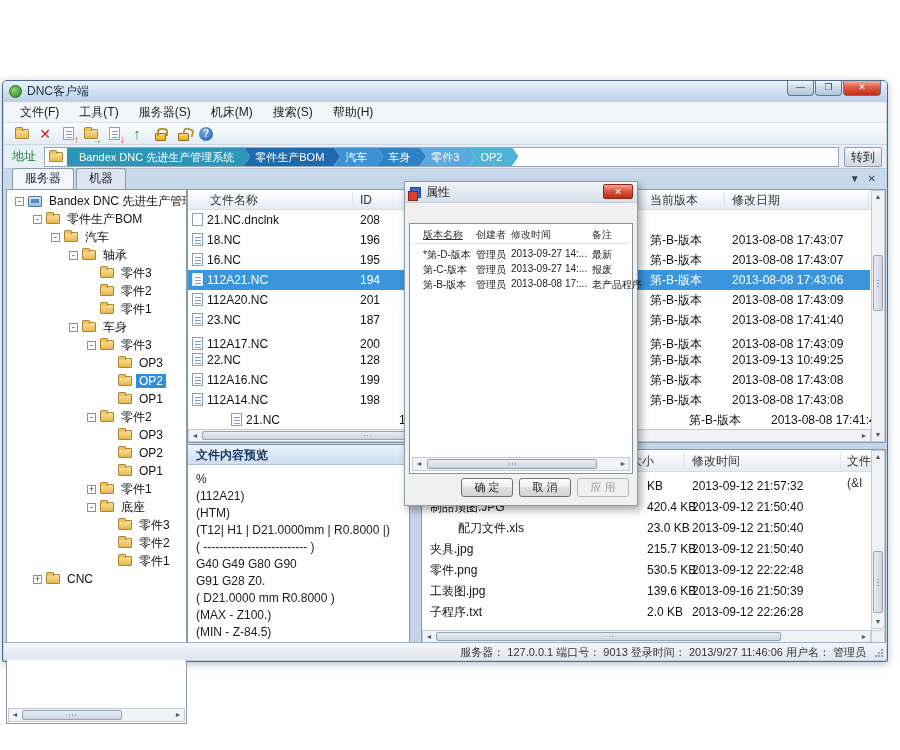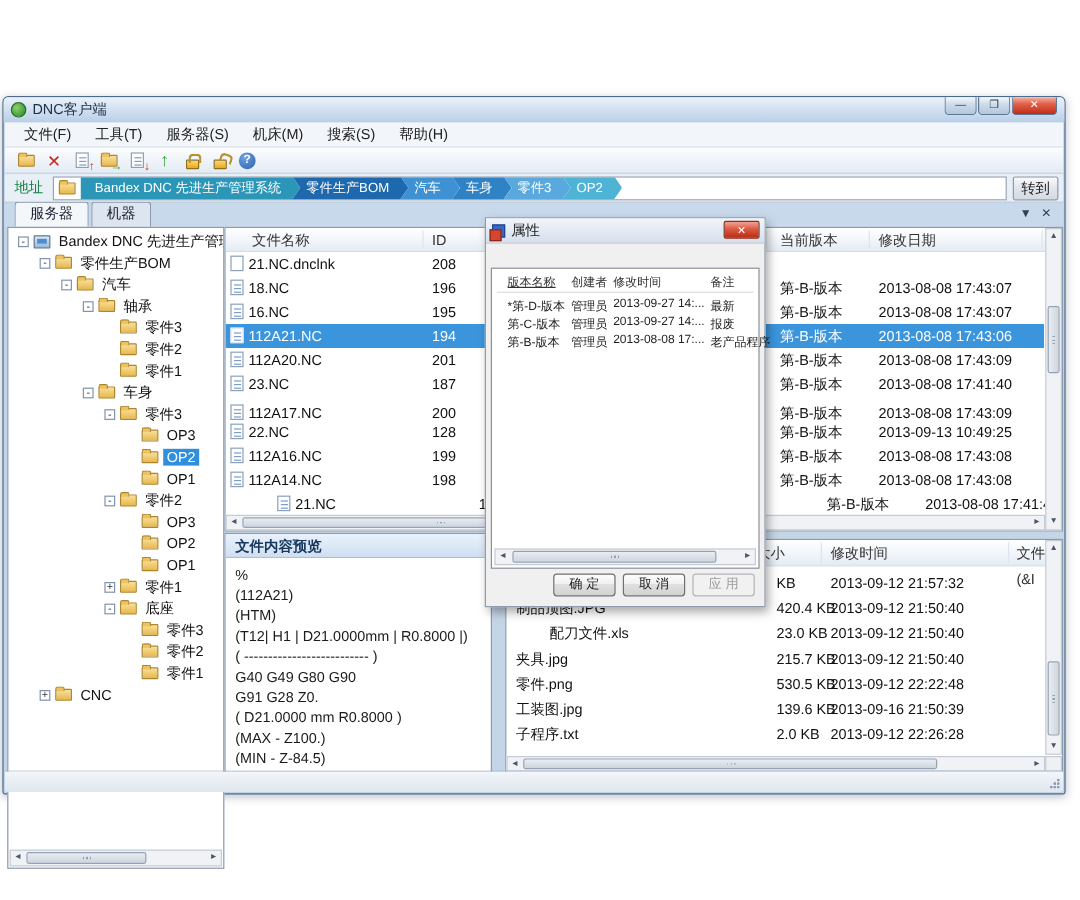--- a/index.html
+++ b/index.html
@@ -550,20 +550,21 @@
         <span class="sb-arrow" style="left:0;">◄</span>
         <div class="sb-thumb h" style="left:13px;width:345px;top:1px;bottom:1px;">
             <span class="grip-h"></span>
           </div>
         <span class="sb-arrow" style="right:0;">►</span>
       </div>
       <div class="corner" style="right:0;bottom:0;width:14px;height:13px;"></div>
     </div>
 
     <div id="statusbar">
+      <span id="status-text">服务器：  127.0.0.1   端口号：  9013   登录时间：  2013/9/27 11:46:06   用户名：  管理员</span>
       <span id="grip"></span>
     </div>
   </div>
 
   <div id="dialog">
     <div id="dlg-title">
       <span class="dlg-ico"></span>
       <span id="dlg-title-text">属性</span>
     </div>
     <div id="dlg-close">✕</div>

